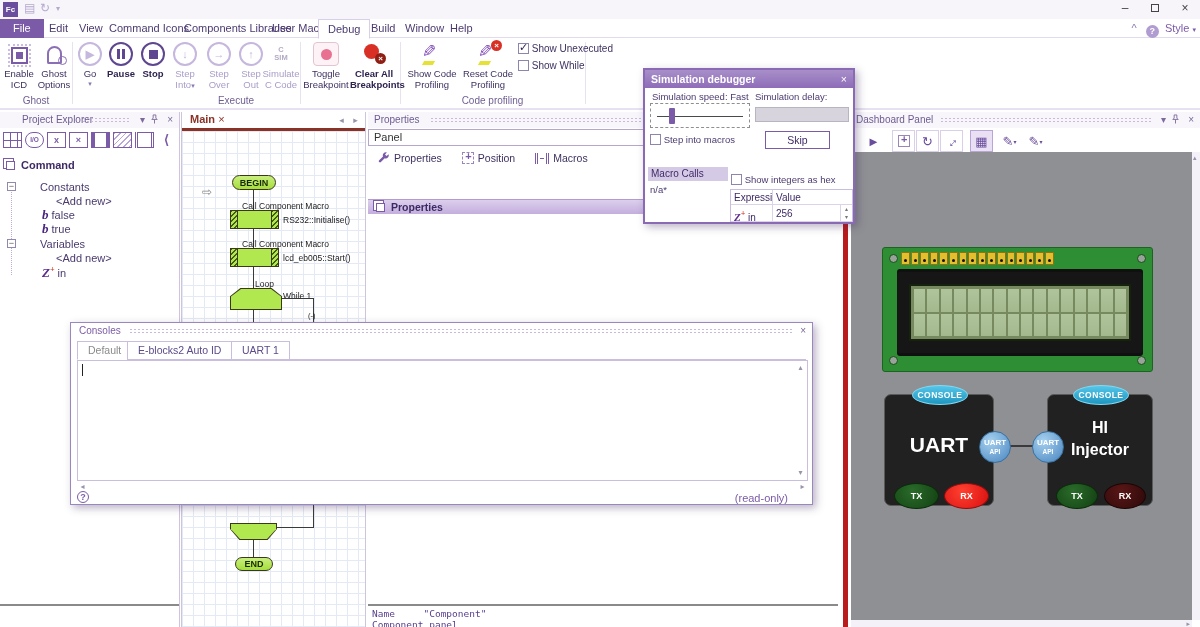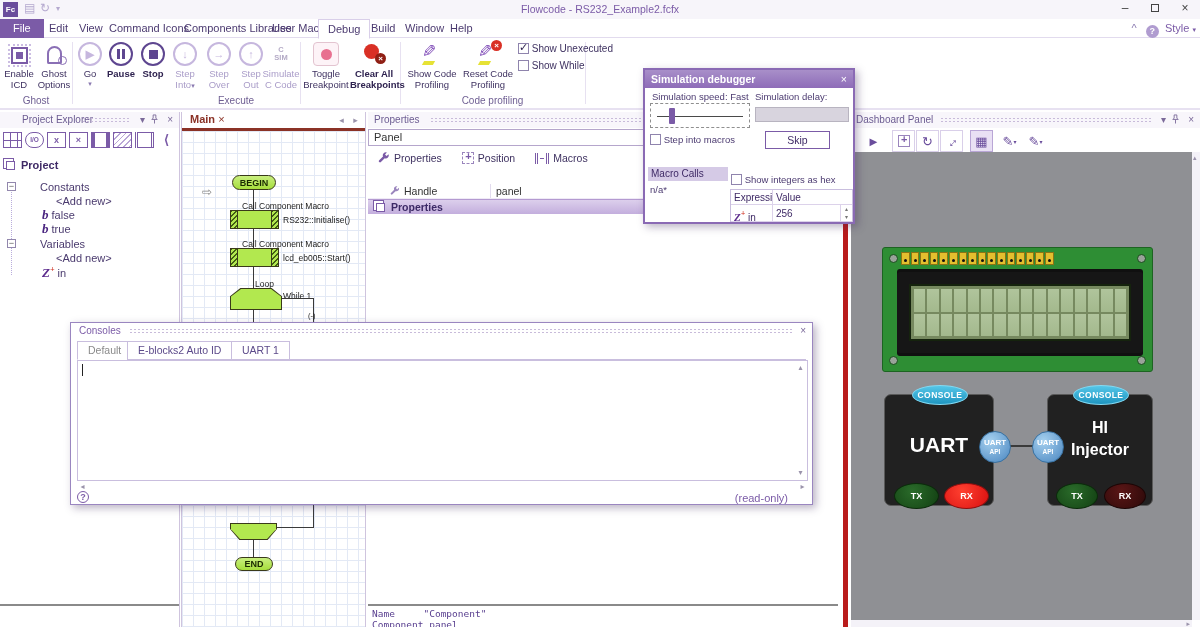--- a/index.html
+++ b/index.html
@@ -152,21 +152,20 @@
 </head>
 <body>
 
 <div id="screen">
 
   <div id="titlebar">
     <div id="fc-logo">Fc</div>
     <span class="qat-ico" style="left:24px">▤</span>
     <span class="qat-ico" style="left:40px">↻</span>
     <span class="qat-ico" style="left:56px;font-size:8px;top:4px">▾</span>
-    <div id="win-title">Flowcode - RS232_Example2.fcfx</div>
     <span class="winctl" style="right:60px">–</span>
     <span class="winctl" style="right:30px"><span class="restore-box"></span></span>
     <span class="winctl" style="right:0">×</span>
   </div>
 
   <div id="menubar">
     <div class="mitem file" style="left:0">File</div>
     <div class="mitem" style="left:40px">Edit</div>
     <div class="mitem" style="left:70px">View</div>
     <div class="mitem" style="left:100px">Command Icons</div>
@@ -322,21 +321,21 @@
       <div class="eticon" style="left:47px;top:20px;line-height:14px;font-size:9px">x</div>
       <div class="eticon" style="left:69px;top:20px;line-height:14px;font-size:9px">×</div>
       <div class="eticon" style="left:91px;top:20px;border-left:4px solid #7b5ba7;border-right:4px solid #7b5ba7"></div>
       <div class="eticon" style="left:113px;top:20px;background:repeating-linear-gradient(135deg,#b9a6d6 0 1px,transparent 1px 4px)"></div>
       <div class="eticon" style="left:135px;top:20px;border-left:3px double #7b5ba7;border-right:3px double #7b5ba7"></div>
       <div class="eticon" style="left:157px;top:20px;border:none;font-size:13px;line-height:15px">⟨</div>
     </div>
 
     <div class="dotguide" style="left:11px;top:75px;height:88px"></div>
     <div class="trow" style="left:6px;top:47px;font-weight:bold;color:#3f2a66">
-      <span class="pgico"></span><span>Project</span>
+      <span class="pgico"></span><span>Command</span>
     </div>
     <div class="expbox" style="left:7px;top:70px">−</div>
     <div class="trow" style="left:40px;top:69px">Constants</div>
     <div class="trow" style="left:56px;top:83px">&lt;Add new&gt;</div>
     <div class="trow" style="left:42px;top:95px"><span class="bico">b</span> <span>false</span></div>
     <div class="trow" style="left:42px;top:109px"><span class="bico">b</span> <span>true</span></div>
     <div class="expbox" style="left:7px;top:127px">−</div>
     <div class="trow" style="left:40px;top:126px">Variables</div>
     <div class="trow" style="left:56px;top:140px">&lt;Add new&gt;</div>
     <div class="trow" style="left:42px;top:153px"><span class="zico">Z<span class="zplus">+</span></span> <span>in</span></div>
@@ -401,28 +400,20 @@
       </span>
       <span class="ptab" style="margin-left:14px">
         <span class="posico"></span>
         <span>Position</span>
       </span>
       <span class="ptab" style="margin-left:14px">
         <span class="macico"></span>
         <span>Macros</span>
       </span>
     </div>
-    <div class="proprow" style="top:72px">
-      <svg class="wrench-svg" style="position:absolute;left: 22px;top:2px;width:10px;height:10px" viewBox="0 0 12 12">
-          <path d="M10.5 2.2 8.6 4.1 7 2.5l1.9-1.9A3 3 0 0 0 5 4.5L1.2 8.3a1.2 1.2 0 0 0 1.7 1.7L6.7 6.2a3 3 0 0 0 3.8-4z" fill="#9a85bd"></path>
-        </svg>
-      <span style="position:absolute;left:36px">Handle</span>
-      <div class="coldiv" style="left:122px"></div>
-      <span style="position:absolute;left:128px">panel</span>
-    </div>
     <div class="grprow" style="top:87px">
       <span class="pgico" style="margin-left:8px"></span><span>Properties</span>
     </div>
     <div class="descbox" style="height:23px"><span>Name     "Component"</span>
 <span>Component panel</span></div>
   </div>
 
   <div class="panel" id="dash-panel">
     <div class="phdr">
       <span style="padding-left:8px">Dashboard Panel</span>

